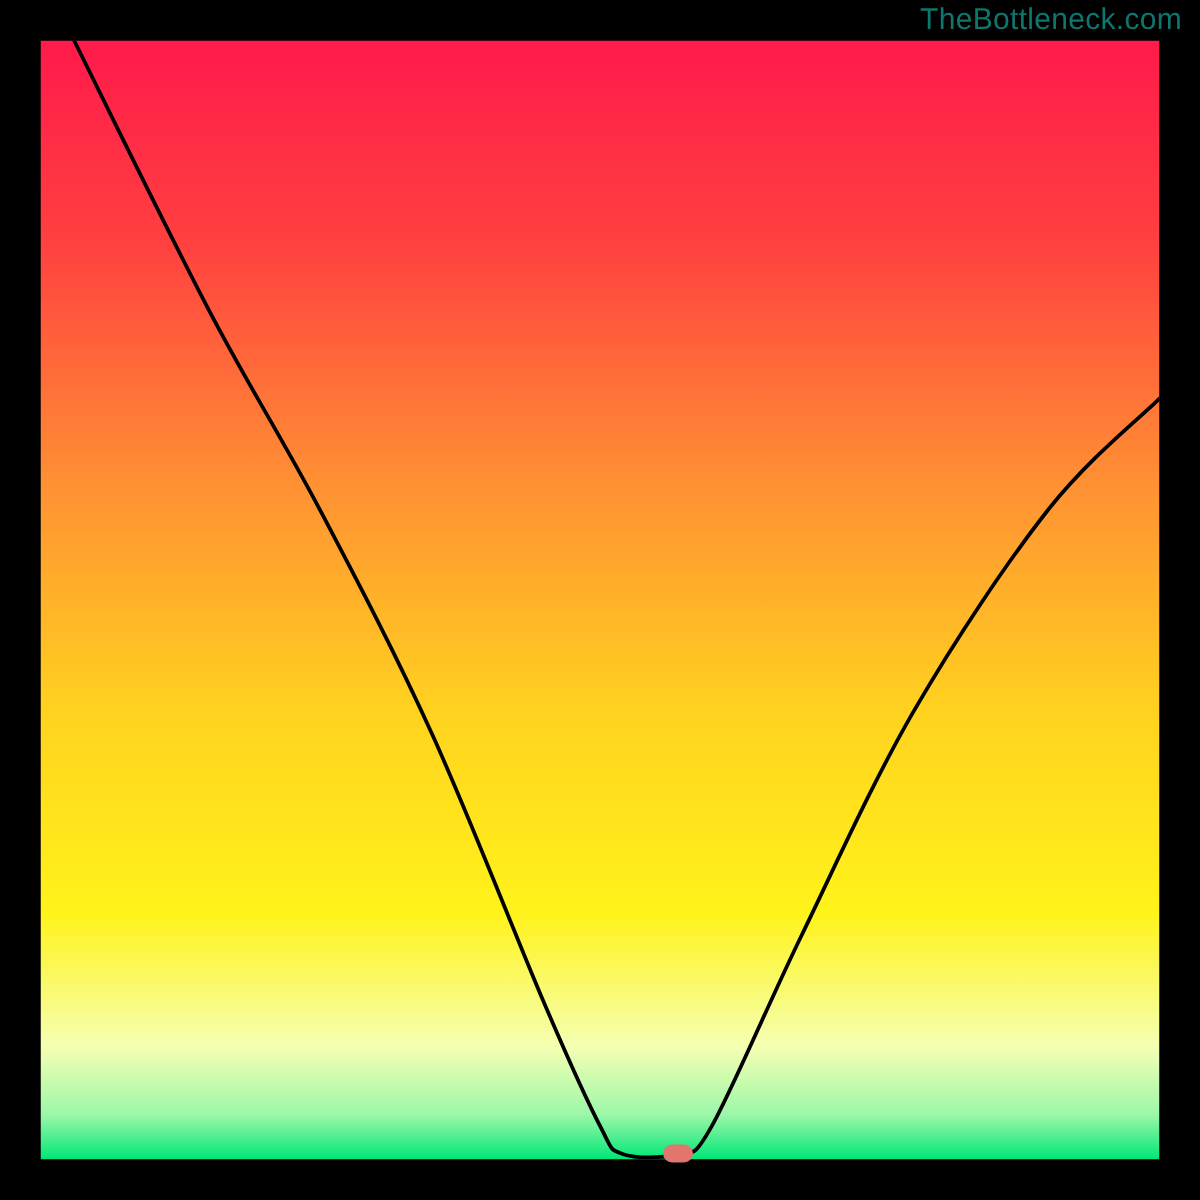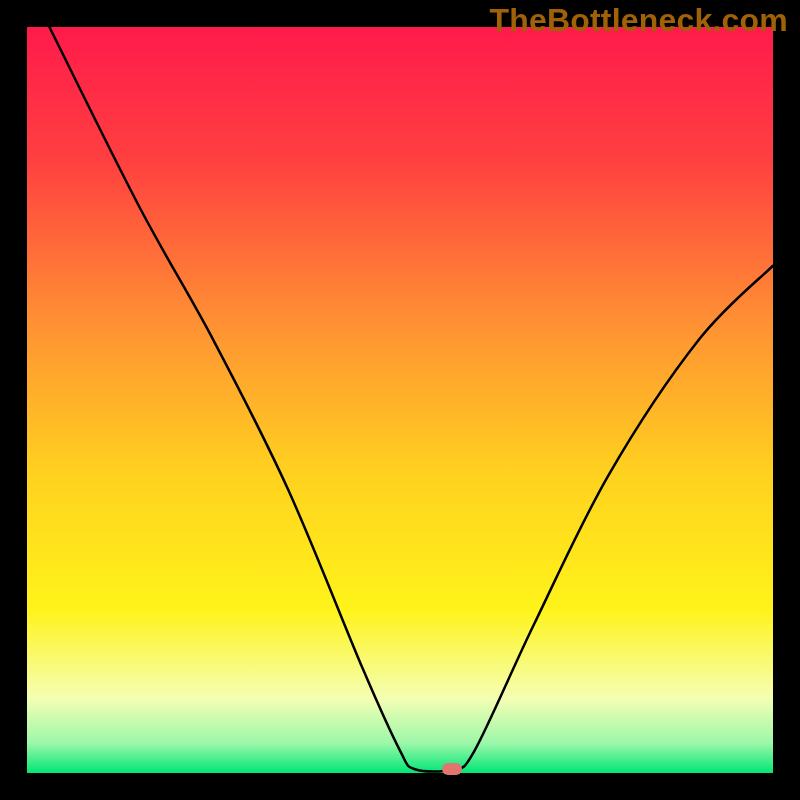--- a/index.html
+++ b/index.html
@@ -13,23 +13,23 @@
   }
   .wrapper {
     position: relative;
     width: 800px;
     height: 800px;
   }
   .watermark {
     position: absolute;
     top: 2px;
     right: 12px;
-    color: #a16207;
-    font-size: 32px;
-    font-weight: 700;
+    color: #0f766e;
+    font-size: 20px;
+    font-weight: 400;
     letter-spacing: 0.2px;
     z-index: 10;
   }
   .plot-outer {
     position: absolute;
     left: 27px;
     top: 27px;
     width: 746px;
     height: 746px;
     background: #000;

